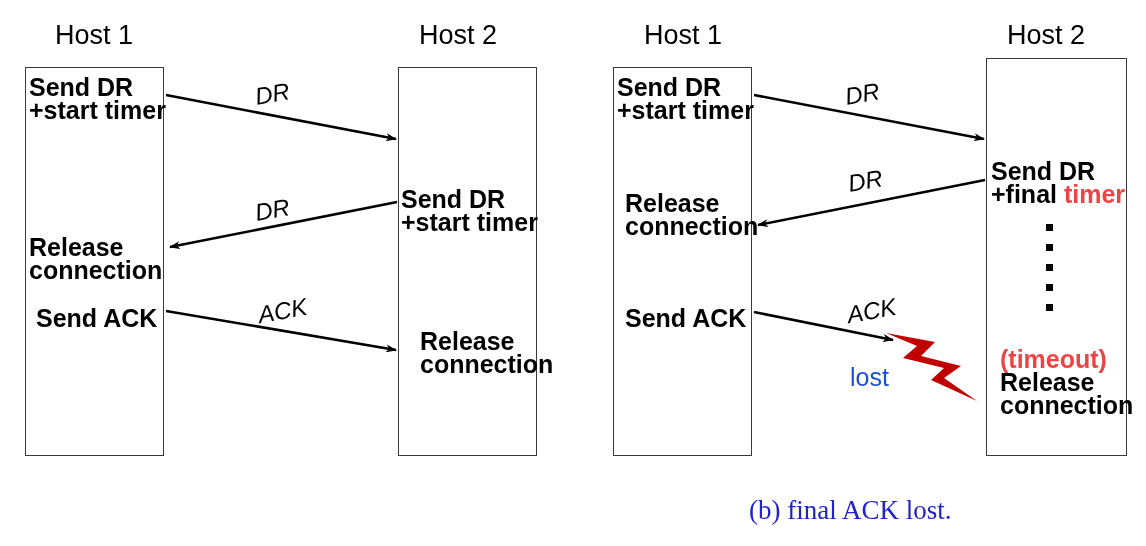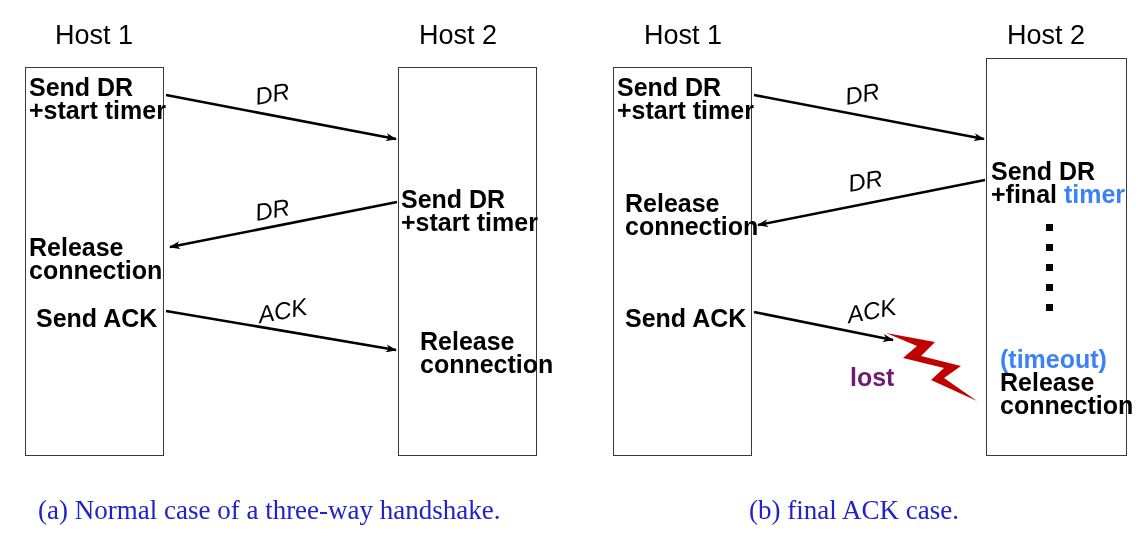--- a/index.html
+++ b/index.html
@@ -35,37 +35,37 @@
   .evt {
     position: absolute;
     font-family: "Liberation Sans", sans-serif;
     font-size: 25px;
     font-weight: bold;
     color: #000000;
     line-height: 23px;
     white-space: nowrap;
   }
   .evt .red {
-    color: #3b82f6;
+    color: #ef4444;
   }
   .msg-label {
     position: absolute;
     font-family: "Liberation Sans", sans-serif;
     font-size: 24px;
     font-style: italic;
     font-weight: 400;
     color: #000000;
     white-space: nowrap;
   }
   .lost-label {
     position: absolute;
     font-family: "Liberation Sans", sans-serif;
     font-size: 25px;
-    font-weight: 700;
-    color: #701a75;
+    font-weight: 400;
+    color: #1d4ed8;
     white-space: nowrap;
   }
   .caption {
     position: absolute;
     font-family: "Liberation Serif", serif;
     font-size: 27px;
     color: #2222cc;
     white-space: nowrap;
   }
   .dot {
@@ -112,21 +112,20 @@
   </div>
   <div class="evt" style="left:420px; top:330px;">
     <div>Release</div>
     <div>connection</div>
   </div>
 
   <div class="msg-label" style="left:255px; top:80px; transform:rotate(-10deg);">DR</div>
   <div class="msg-label" style="left:255px; top:196px; transform:rotate(-10deg);">DR</div>
   <div class="msg-label" style="left:258px; top:297px; transform:rotate(-10deg);">ACK</div>
 
-  <div class="caption" style="left:38px; top:495px;">(a) Normal case of a three-way handshake.</div>
 
   <div class="host-label" style="left:683px; top:20px;">Host 1</div>
   <div class="host-label" style="left:1046px; top:20px;">Host 2</div>
 
   <div class="timeline-box" style="left:613px; top:67px; width:139px; height:389px;"></div>
   <div class="timeline-box" style="left:986px; top:58px; width:141px; height:398px;"></div>
 
   <div class="evt" style="left:617px; top:76px;">
     <div>Send DR</div>
     <div>+start timer</div>
@@ -157,21 +156,21 @@
     <div>Release</div>
     <div>connection</div>
   </div>
 
   <div class="msg-label" style="left:845px; top:80px; transform:rotate(-10deg);">DR</div>
   <div class="msg-label" style="left:848px; top:167px; transform:rotate(-10deg);">DR</div>
   <div class="msg-label" style="left:847px; top:297px; transform:rotate(-10deg);">ACK</div>
 
   <div class="lost-label" style="left:850px; top:363px;">lost</div>
 
-  <div class="caption" style="left:749px; top:495px;">(b) final ACK case.</div>
+  <div class="caption" style="left:749px; top:495px;">(b) final ACK lost.</div>
 
   <svg class="overlay" viewBox="0 0 1146 546">
     <defs>
       <marker id="ah" markerWidth="11" markerHeight="8" refX="10" refY="4" orient="auto" markerUnits="userSpaceOnUse">
         <path d="M0,0 L11,4 L0,8 L3,4 Z" fill="#000"></path>
       </marker>
     </defs>
 
     <line x1="166" y1="95" x2="396" y2="139" stroke="#000" stroke-width="2.6" marker-end="url(#ah)"></line>
 

